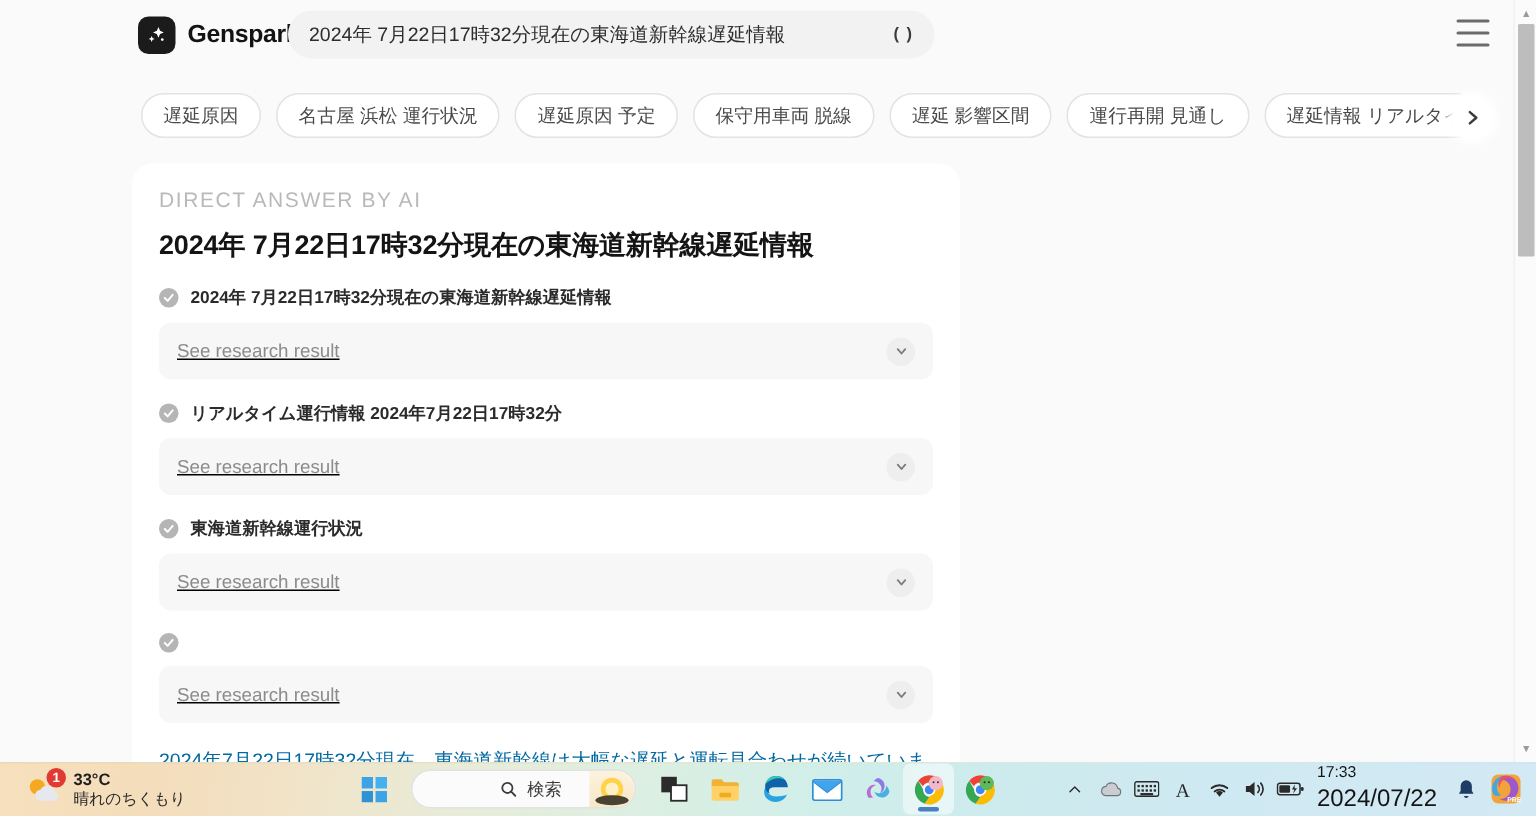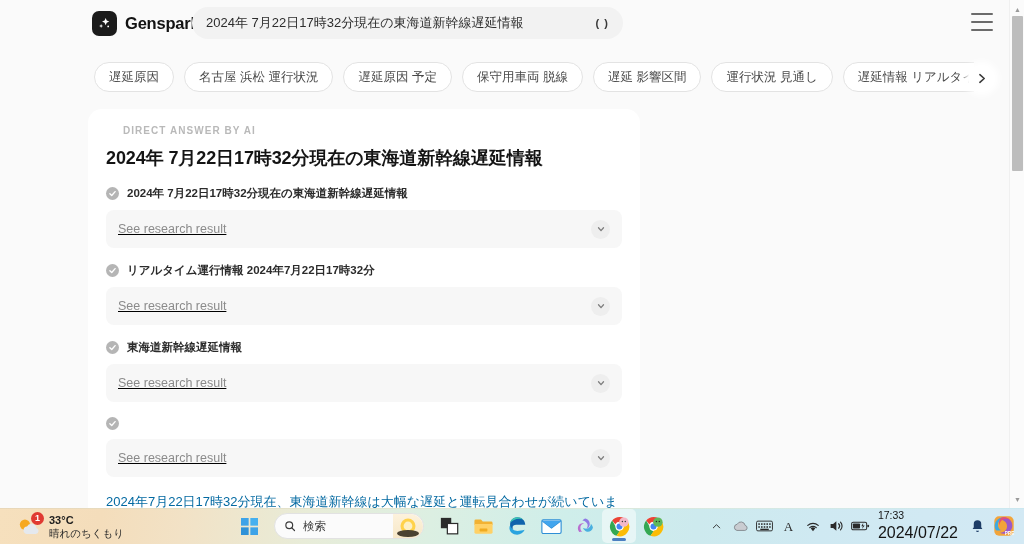--- a/index.html
+++ b/index.html
@@ -174,25 +174,25 @@
     left: 88px; top: 109px;
     width: 552px;
     min-height: 410px;
     background: #ffffff;
     border-radius: 14px 14px 0 0;
     padding: 16px 18px 0 18px;
     box-sizing: border-box;
     overflow: hidden;
   }
   #answer-kicker {
-    font-size: 10px;
-    font-weight: 700;
+    font-size: 14px;
+    font-weight: 400;
     letter-spacing: 1.05px;
     color: #b9b9b9;
-    margin: 0 0 10px 17px;
+    margin: 0 0 10px 0;
   }
   #answer-title {
     font-size: 18px;
     font-weight: 700;
     color: #141414;
     margin: 0 0 16px 0;
     letter-spacing: -0.1px;
   }
 
   .research-item { margin-bottom: 3px; }
@@ -337,20 +337,21 @@
     border: 1px solid #e2e2e2;
     border-radius: 14px;
     display: flex;
     align-items: center;
     padding-left: 9px;
     margin: 0 8px;
     position: relative;
     overflow: hidden;
     box-sizing: border-box;
     cursor: text;
+    justify-content: center;
   }
   #search-pill-label {
     font-size: 11.5px;
     color: #3c3c3c;
     margin-left: 7px;
   }
   #search-thumb {
     position: absolute;
     right: 0; top: 0;
     width: 30px; height: 26px;
@@ -414,21 +415,21 @@
     </div>
 
     <div id="hamburger">
       <span></span>
       <span></span>
       <span></span>
     </div>
   </div>
 
   <div id="chips-row">
-    <div id="chips-scroller"><div class="chip">遅延原因</div><div class="chip">名古屋 浜松 運行状況</div><div class="chip">遅延原因 予定</div><div class="chip">保守用車両 脱線</div><div class="chip">遅延 影響区間</div><div class="chip">運行状況 見通し</div><div class="chip">遅延情報 リアルタイム</div></div>
+    <div id="chips-scroller"><div class="chip">遅延原因</div><div class="chip">名古屋 浜松 運行状況</div><div class="chip">遅延原因 予定</div><div class="chip">保守用車両 脱線</div><div class="chip">遅延 影響区間</div><div class="chip">運行再開 見通し</div><div class="chip">遅延情報 リアルタイム</div></div>
     <div id="chips-next">
       <svg width="13" height="13" viewBox="0 0 24 24" fill="none" stroke="currentColor" stroke-width="3" stroke-linecap="round" stroke-linejoin="round" aria-hidden="true">
         <polyline points="9 5 17 12 9 19"></polyline>
       </svg>
     </div>
   </div>
 
   <div id="answer-card">
     <div id="answer-kicker">DIRECT ANSWER BY AI</div>
     <h1 id="answer-title">2024年 7月22日17時32分現在の東海道新幹線遅延情報</h1>
@@ -469,21 +470,21 @@
             </span>
           </div>
         </div>
         <div class="research-item">
           <div class="research-head">
             <span class="check-icon">
               <svg width="9" height="9" viewBox="0 0 24 24" fill="none" stroke="#ffffff" stroke-width="3.6" stroke-linecap="round" stroke-linejoin="round">
                 <polyline points="5 12.5 10 17.5 19 7"></polyline>
               </svg>
             </span>
-            <span class="research-label">東海道新幹線遅延情報</span>
+            <span class="research-label">東海道新幹線運行状況</span>
           </div>
           <div class="research-box">
             <span class="research-box-label">See research result</span>
             <span class="chev-circle">
               <svg width="10" height="10" viewBox="0 0 24 24" fill="none" stroke="currentColor" stroke-width="3" stroke-linecap="round" stroke-linejoin="round">
                 <polyline points="6 9 12 16 18 9"></polyline>
               </svg>
             </span>
           </div>
         </div>

